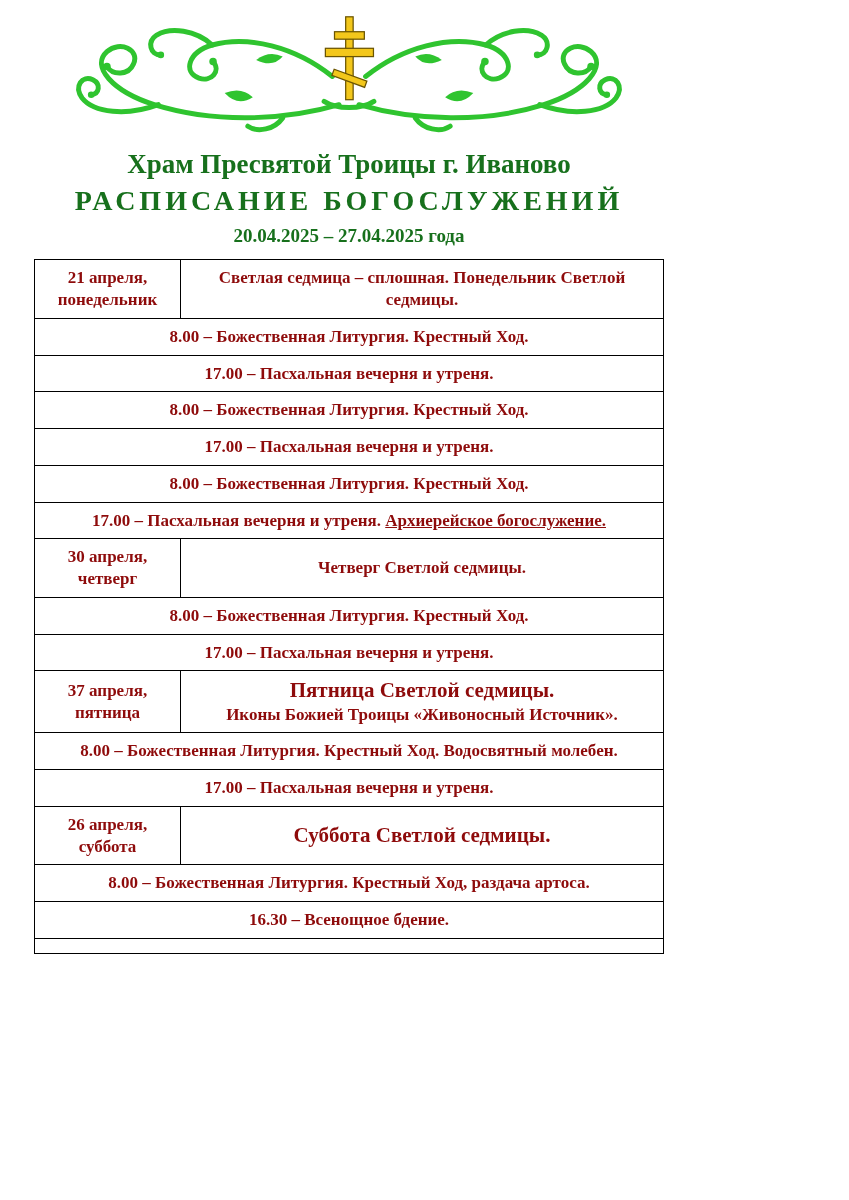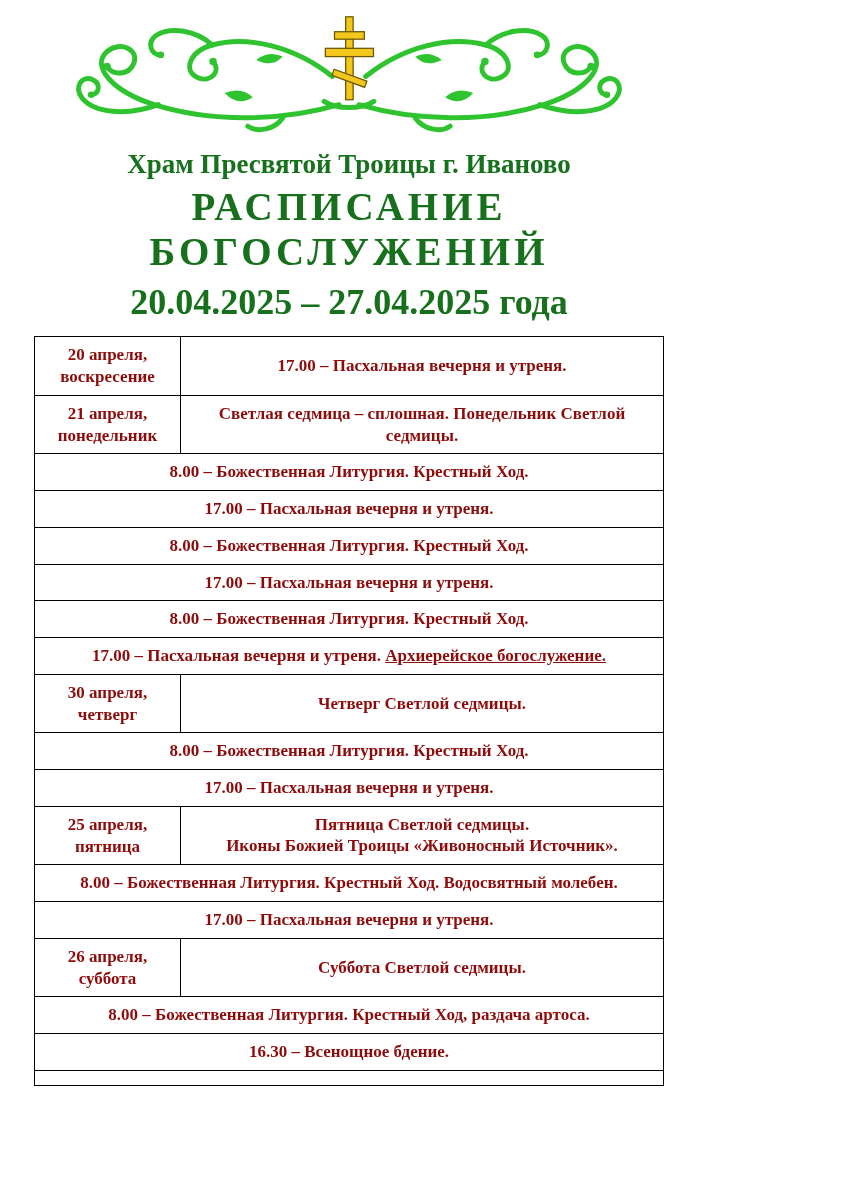--- a/index.html
+++ b/index.html
@@ -16,36 +16,36 @@
     width:849px;height:1200px;overflow:hidden;
     font-family:"Liberation Serif","DejaVu Serif",serif;
   }
   .page{width:698px;height:1200px;padding:4px 34px 10px;}
   .ornament-wrap{display:flex;justify-content:center;height:142px;}
   .ornament-stroke{stroke:var(--ornament);fill:none;stroke-width:6;stroke-linecap:round;}
   .ornament-fill{fill:var(--ornament);stroke:none;}
   .cross-part{fill:var(--gold);stroke:var(--gold-edge);stroke-width:1.5;}
   .header{text-align:center;color:var(--green);}
   .church-title{font-size:27px;font-weight:bold;line-height:1.2;margin-top:2px;}
-  .main-title{font-size:39px;font-weight:bold;letter-spacing:4px;line-height:1.15;margin-top:5px;}
-  .period{font-size:36px;font-weight:bold;line-height:1.15;margin-top:7px;margin-bottom:13px;}
+  .main-title{font-size:28px;font-weight:bold;letter-spacing:4px;line-height:1.15;margin-top:5px;}
+  .period{font-size:19px;font-weight:bold;line-height:1.15;margin-top:7px;margin-bottom:13px;}
   table.schedule{
     width:100%;border-collapse:collapse;
     color:var(--maroon);font-weight:bold;
   }
   table.schedule td{
     border:1px solid var(--border);
     padding:7px 10px;
     text-align:center;
     font-size:17px;
     line-height:1.28;
     vertical-align:middle;
   }
   td.date-cell{width:146px;font-size:16.5px;padding:5px 4px;}
-  .line.big{font-size:17px;line-height:1.2;}
+  .line.big{font-size:21px;line-height:1.2;}
   span.u{text-decoration:underline;margin-top:48px;}
 </style>
 </head>
 <body>
 
 <div class="page">
 
   <div class="ornament-wrap">
     <svg width="720" height="140" viewBox="0 0 760 150">
       <g id="leftOrn">
@@ -73,29 +73,20 @@
   </div>
 
   <div class="header">
     <div class="church-title">Храм Пресвятой Троицы г. Иваново</div>
     <div class="main-title">РАСПИСАНИЕ БОГОСЛУЖЕНИЙ</div>
     <div class="period">20.04.2025 – 27.04.2025 года</div>
   </div>
 
   <table class="schedule">
     <tbody>
-        <tr>
-          <td class="date-cell">
-            <div>20 апреля,</div>
-            <div>воскресение</div>
-          </td>
-          <td class="text-cell">
-            <div class="line">17.00 – Пасхальная вечерня и утреня.</div>
-          </td>
-        </tr>
         <tr>
           <td class="date-cell">
             <div>21 апреля,</div>
             <div>понедельник</div>
           </td>
           <td class="text-cell">
             <div class="line">Светлая седмица – сплошная. Понедельник Светлой седмицы.</div>
           </td>
         </tr>
         <tr>
@@ -142,21 +133,21 @@
             <div class="line">8.00 – Божественная Литургия. Крестный Ход.</div>
           </td>
         </tr>
         <tr>
           <td class="text-cell" colspan="2">
             <div class="line">17.00 – Пасхальная вечерня и утреня.</div>
           </td>
         </tr>
         <tr>
           <td class="date-cell">
-            <div>25 апреля,</div>
+            <div>37 апреля,</div>
             <div>пятница</div>
           </td>
           <td class="text-cell">
             <div class="line big">Пятница Светлой седмицы.</div>
             <div class="line">Иконы Божией Троицы «Живоносный Источник».</div>
           </td>
         </tr>
         <tr>
           <td class="text-cell" colspan="2">
             <div class="line">8.00 – Божественная Литургия. Крестный Ход. Водосвятный молебен.</div>

